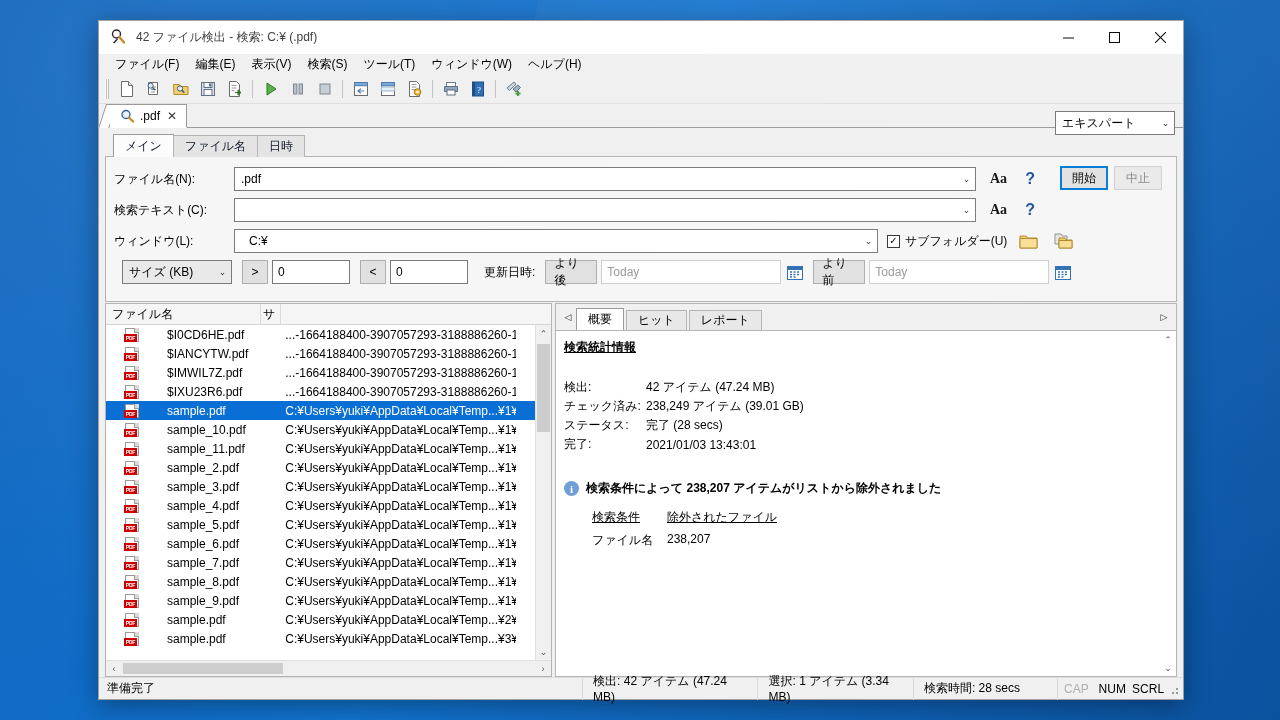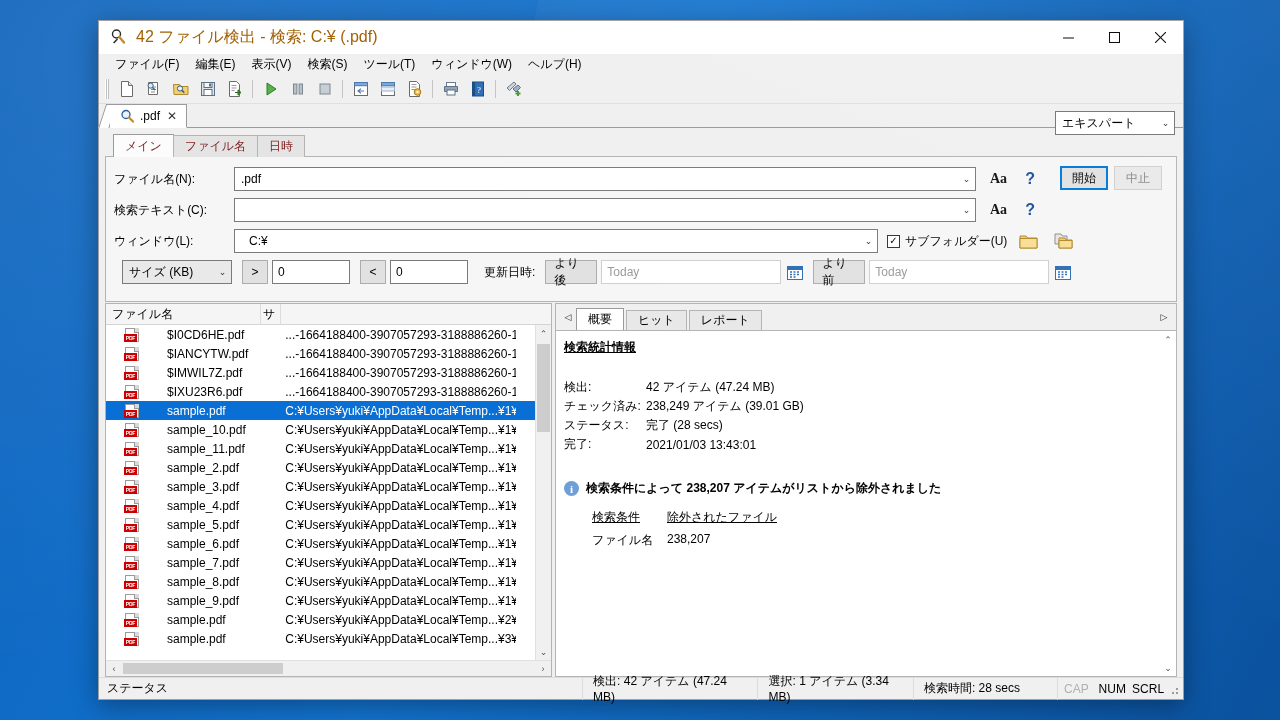--- a/index.html
+++ b/index.html
@@ -29,21 +29,21 @@
     position:absolute; left:98px; top:20px; width:1086px; height:680px;
     background:#f0f0f0; border:1px solid #a0a0a0;
     box-shadow:0 6px 24px rgba(0,0,0,.35);
     display:flex; flex-direction:column;
   }
   .titlebar{
     height:33px; background:#ffffff; display:flex; align-items:center;
     flex:0 0 33px; border-bottom:1px solid #ffffff;
   }
   .title-icon{ width:18px; height:18px; margin-left:11px; margin-right:8px; position:relative; }
-  .title-text{ font-size:16px; color:#a16207; }
+  .title-text{ font-size:12px; color:#404040; }
   .win-btns{ margin-left:auto; display:flex; height:33px; }
   .win-btn{ width:46px; height:33px; display:flex; align-items:center; justify-content:center; color:#000; }
 
   
   .menubar{
     height:21px; flex:0 0 21px; display:flex; align-items:center;
     background:#f0f0f0; padding-left:8px; border-bottom:1px solid #f0f0f0;
   }
   .menu-item{ padding:2px 8px; font-size:12px; color:#000; }
 
@@ -71,21 +71,21 @@
   .doctab .skew{ position:absolute; left:-8px; top:-1px; width:10px; height:25px;
     background:#fff; border-left:1px solid #9a9a9a; transform:skewX(-18deg); border-top:1px solid #9a9a9a;}
   .tab-close{ font-size:12px; color:#333; padding:0 2px; }
   .tabstrip-drop{ position:absolute; right:8px; bottom:3px; font-size:9px; color:#222; }
 
   
   .panel{ background:#f0f0f0; flex:0 0 auto; position:relative; padding-top:7px; }
   .inner-tabs{ display:flex; padding-left:14px; height:22px; align-items:flex-end; position:relative; z-index:2;}
   .itab{
     height:22px; padding:6px 11px; display:flex; align-items:center; font-size:12px;
-    border:1px solid #b4b4b4; border-bottom:none; background:#e4e4e4; margin-right:-1px; color:#7f1d1d;
+    border:1px solid #b4b4b4; border-bottom:none; background:#e4e4e4; margin-right:-1px; color:#0f172a;
   }
   .itab.active{ background:#fcfcfc; border-color:#9a9a9a; height:23px; }
   .panel-body{
     margin:0 6px 0 6px; border:1px solid #b4b4b4; background:#f6f6f6;
     position:relative; top:-1px; padding:9px 0 8px 0; height:146px;
   }
   .row{ display:flex; align-items:center; height:26px; margin-bottom:5px; padding-left:8px; }
   .lbl{ width:120px; font-size:12px; color:#000; flex:0 0 120px;}
   .combo{
     height:24px; border:1px solid #7a7a7a; background:#fff; display:flex; align-items:center;
@@ -673,21 +673,21 @@
 
         <div class="vscroll" style="background:#fff;border-left:none;">
           <div class="vs-btn">⌃</div>
           <div class="vs-btn" style="position:absolute;bottom:0;left:0;right:0;">⌄</div>
         </div>
       </div>
     </div>
   </div>
 
   <div class="statusbar">
-    <div class="sb-cell" style="width:486px;padding-left:8px;">ステータス</div>
+    <div class="sb-cell" style="width:486px;padding-left:8px;">準備完了</div>
     <div class="sb-cell" style="width:176px;justify-content:flex-start;">検出: 42 アイテム (47.24 MB)</div>
     <div class="sb-cell" style="width:156px;">選択: 1 アイテム (3.34 MB)</div>
     <div class="sb-cell" style="width:145px;">検索時間: 28 secs</div>
     <div class="sb-ind off">CAP</div>
     <div class="sb-ind">NUM</div>
     <div class="sb-ind">SCRL</div>
     <div class="sb-grip">
       <svg width="14" height="14" viewBox="0 0 14 14">
             <g fill="#9a9a9a">
               <rect x="10" y="10" width="2" height="2"></rect>

